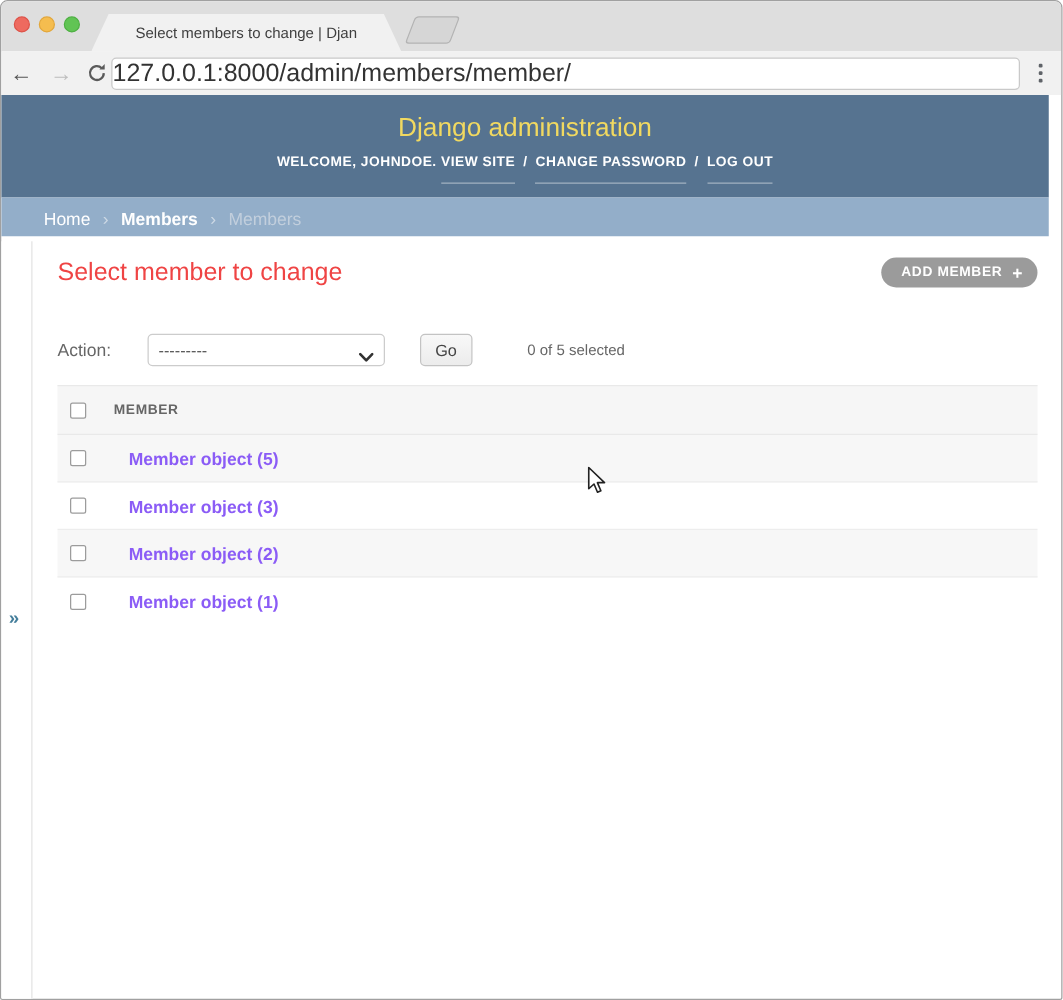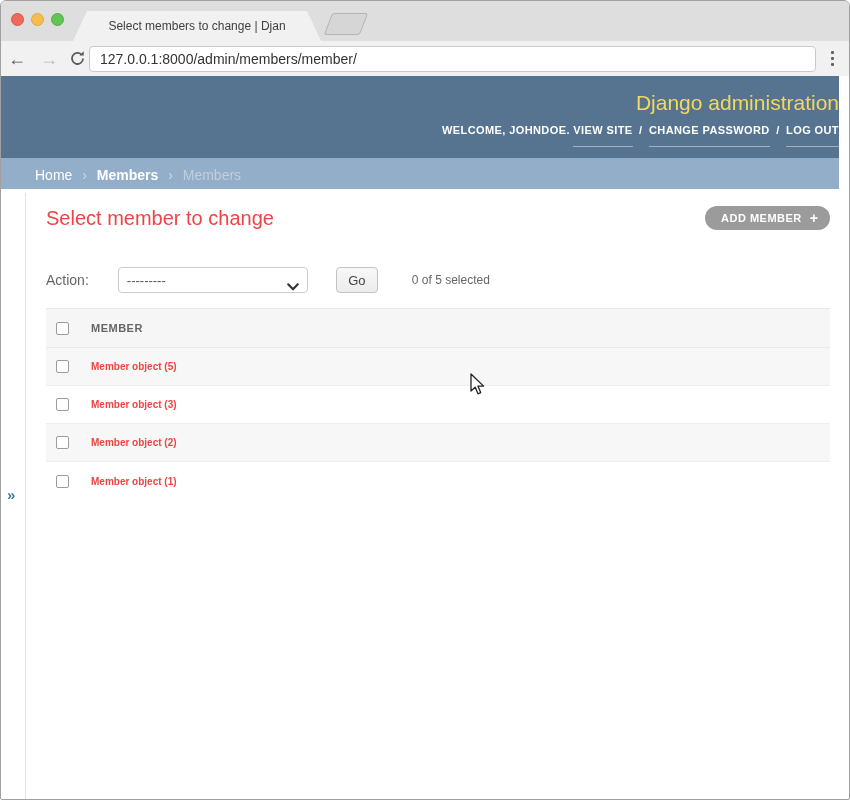--- a/index.html
+++ b/index.html
@@ -21,28 +21,28 @@
   .tab-title{font-size:12px;color:#3f3f3f;white-space:nowrap;}
   .newtab-stub{position:absolute;left:327px;top:12px;width:36px;height:22px;background:#d6d6d6;
     border:1px solid #b3b3b3;border-radius:3px;transform:skewX(-21deg);}
   .toolbar{position:absolute;left:0;top:40px;width:100%;height:35px;background:#f1f1f1;
     display:flex;align-items:center;}
   .navbtn{font-size:18px;line-height:1;padding:0 7px;color:#555;}
   .navbtn.disabled{color:#bdbdbd;}
   .refresh{margin:0 6px 0 4px;display:flex;align-items:center;}
   .urlbar{position:absolute;left:88px;top:45px;width:727px;height:26px;background:#fff;
     border:1px solid #c9c9c9;border-radius:4px;display:flex;align-items:center;}
-  .url-text{font-size:14px;color:#333;padding-left:10px;white-space:nowrap;}
+  .url-text{font-size:20px;color:#333;white-space:nowrap;}
   .menu-dots{position:absolute;right:9px;top:48px;display:flex;flex-direction:column;gap:3px;
     padding:2px 6px;}
   .menu-dots i{width:3px;height:3px;background:#5f6368;border-radius:1px;}
 
   
   .page{position:absolute;left:0;top:75px;width:838px;}
-  .admin-header{width:838px;height:82px;background:#567390;text-align:right;}
+  .admin-header{width:838px;height:82px;background:#567390;text-align:center;}
   .admin-title{padding-top:15px;font-size:21px;font-weight:400;color:#f1d960;}
   .welcome-line{margin-top:9px;font-size:11px;font-weight:bold;color:#fff;letter-spacing:.4px;}
   .welcome-line a{color:#fff;text-decoration:none;border-bottom:1px solid rgba(255,255,255,.45);
     padding-bottom:10px;}
   .sep{padding:0 3px;}
   .breadcrumbs{width:838px;height:31px;background:#93aec9;line-height:35px;
     padding-left:34px;font-size:14px;color:#fff;}
   .breadcrumbs a{color:#fff;text-decoration:none;}
   .crumb-strong{font-weight:bold;}
   .crumb-sep{color:#cdd9e5;padding:0 6px;}
@@ -63,30 +63,30 @@
 
   .actions-row{position:absolute;left:0;top:74px;display:flex;align-items:center;gap:20px;}
   .action-label{font-size:14px;color:#666;margin-right:9px;}
   .action-select{position:relative;width:190px;height:26px;background:#fff;
     border:1px solid #ccc;border-radius:4px;display:flex;align-items:center;cursor:pointer;}
   .select-value{font-size:13px;color:#555;padding-left:8px;}
   .select-chevron{position:absolute;right:8px;top:9px;}
   .go-btn{width:42px;height:26px;margin-left:8px;background:linear-gradient(#f8f8f8,#ececec);
     border:1px solid #c3c3c3;border-radius:4px;font-size:13px;color:#444;cursor:pointer;
     font-family:"Liberation Sans", sans-serif;}
-  .action-counter{font-size:12px;color:#666;margin-left:14px;}
+  .action-counter{font-size:12px;color:#666;margin-left:24px;}
 
   .result-table{position:absolute;left:0;top:115px;width:784px;}
   .thead-row{height:40px;background:#f6f6f6;border-top:1px solid #e9e9e9;
     border-bottom:1px solid #e9e9e9;display:flex;align-items:center;}
   .col-header{font-size:11px;font-weight:bold;color:#666;letter-spacing:.5px;margin-left:22px;}
   .row{height:38px;display:flex;align-items:center;border-bottom:1px solid #ededed;}
   .row:nth-child(even){background:#f7f7f7;}
   .row:last-of-type{border-bottom:none;}
-  .row a{font-size:10px;font-weight:bold;color:#ef4444;text-decoration:none;margin-left:22px;}
+  .row a{font-size:14px;font-weight:bold;color:#8b5cf6;text-decoration:none;margin-left:34px;}
   .cb{appearance:none;-webkit-appearance:none;width:13px;height:13px;border:1px solid #9c9c9c;
     border-radius:2px;background:#fff;margin:0 0 0 10px;cursor:pointer;}
   .tfoot-row{height:27px;line-height:26px;border-top:1px solid #dcdcdc;
     border-bottom:1px solid #dcdcdc;font-size:13px;color:#666;padding-left:4px;}
 
   .cursor{position:absolute;left:468px;top:372px;pointer-events:none;}
 </style>
 </head>
 <body>
 

